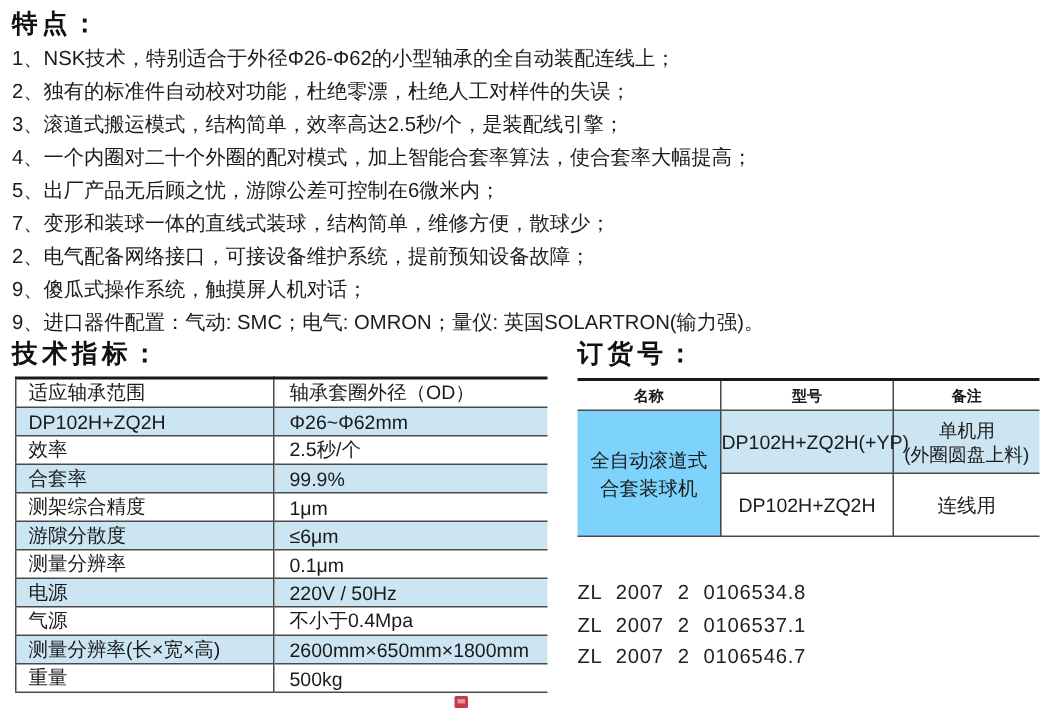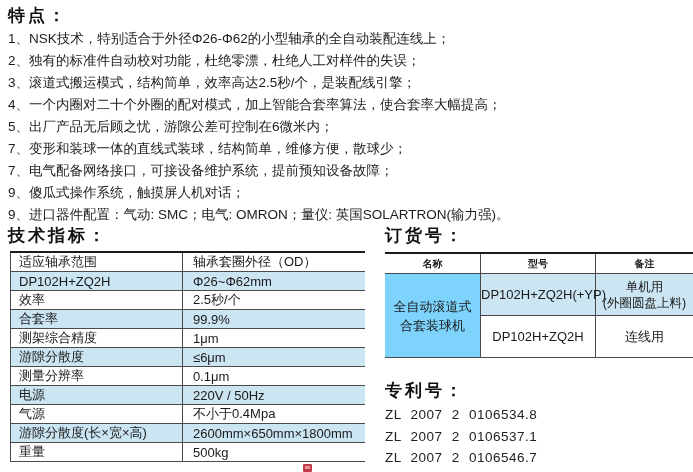--- a/index.html
+++ b/index.html
@@ -78,21 +78,21 @@
 
 <div class="features">
   <h2 class="heading">特点：</h2>
   <div class="feature-list">
     <div class="feature-item">1、NSK技术，特别适合于外径Φ26-Φ62的小型轴承的全自动装配连线上；</div>
     <div class="feature-item">2、独有的标准件自动校对功能，杜绝零漂，杜绝人工对样件的失误；</div>
     <div class="feature-item">3、滚道式搬运模式，结构简单，效率高达2.5秒/个，是装配线引擎；</div>
     <div class="feature-item">4、一个内圈对二十个外圈的配对模式，加上智能合套率算法，使合套率大幅提高；</div>
     <div class="feature-item">5、出厂产品无后顾之忧，游隙公差可控制在6微米内；</div>
     <div class="feature-item">7、变形和装球一体的直线式装球，结构简单，维修方便，散球少；</div>
-    <div class="feature-item">7、电气配备网络接口，可接设备维护系统，提前预知设备故障；</div>
+    <div class="feature-item">2、电气配备网络接口，可接设备维护系统，提前预知设备故障；</div>
     <div class="feature-item">9、傻瓜式操作系统，触摸屏人机对话；</div>
     <div class="feature-item">9、进口器件配置：气动: SMC；电气: OMRON；量仪: 英国SOLARTRON(输力强)。</div>
   </div>
 </div>
 
 <div class="tech">
   <h2 class="heading">技术指标：</h2>
   <table class="spec-table">
     <tbody>
       <tr>
@@ -125,21 +125,21 @@
       </tr>
       <tr class="hl">
         <td class="spec-label">电源</td>
         <td class="spec-value">220V / 50Hz</td>
       </tr>
       <tr>
         <td class="spec-label">气源</td>
         <td class="spec-value">不小于0.4Mpa</td>
       </tr>
       <tr class="hl">
-        <td class="spec-label">游隙分散度(长×宽×高)</td>
+        <td class="spec-label">测量分辨率(长×宽×高)</td>
         <td class="spec-value">2600mm×650mm×1800mm</td>
       </tr>
       <tr>
         <td class="spec-label">重量</td>
         <td class="spec-value">500kg</td>
       </tr>
     </tbody>
   </table>
 </div>
 
@@ -165,21 +165,20 @@
       </tr>
       <tr>
         <td class="model-cell">DP102H+ZQ2H</td>
         <td class="note-cell">连线用</td>
       </tr>
     </tbody>
   </table>
 </div>
 
 <div class="patents">
-  <h2 class="heading">专利号：</h2>
   <div class="patent-list">
     <div class="patent-number">ZL 2007 2 0106534.8</div>
     <div class="patent-number">ZL 2007 2 0106537.1</div>
     <div class="patent-number">ZL 2007 2 0106546.7</div>
   </div>
 </div>
 
 <div class="red-mark"></div>
 
 </body></html>

